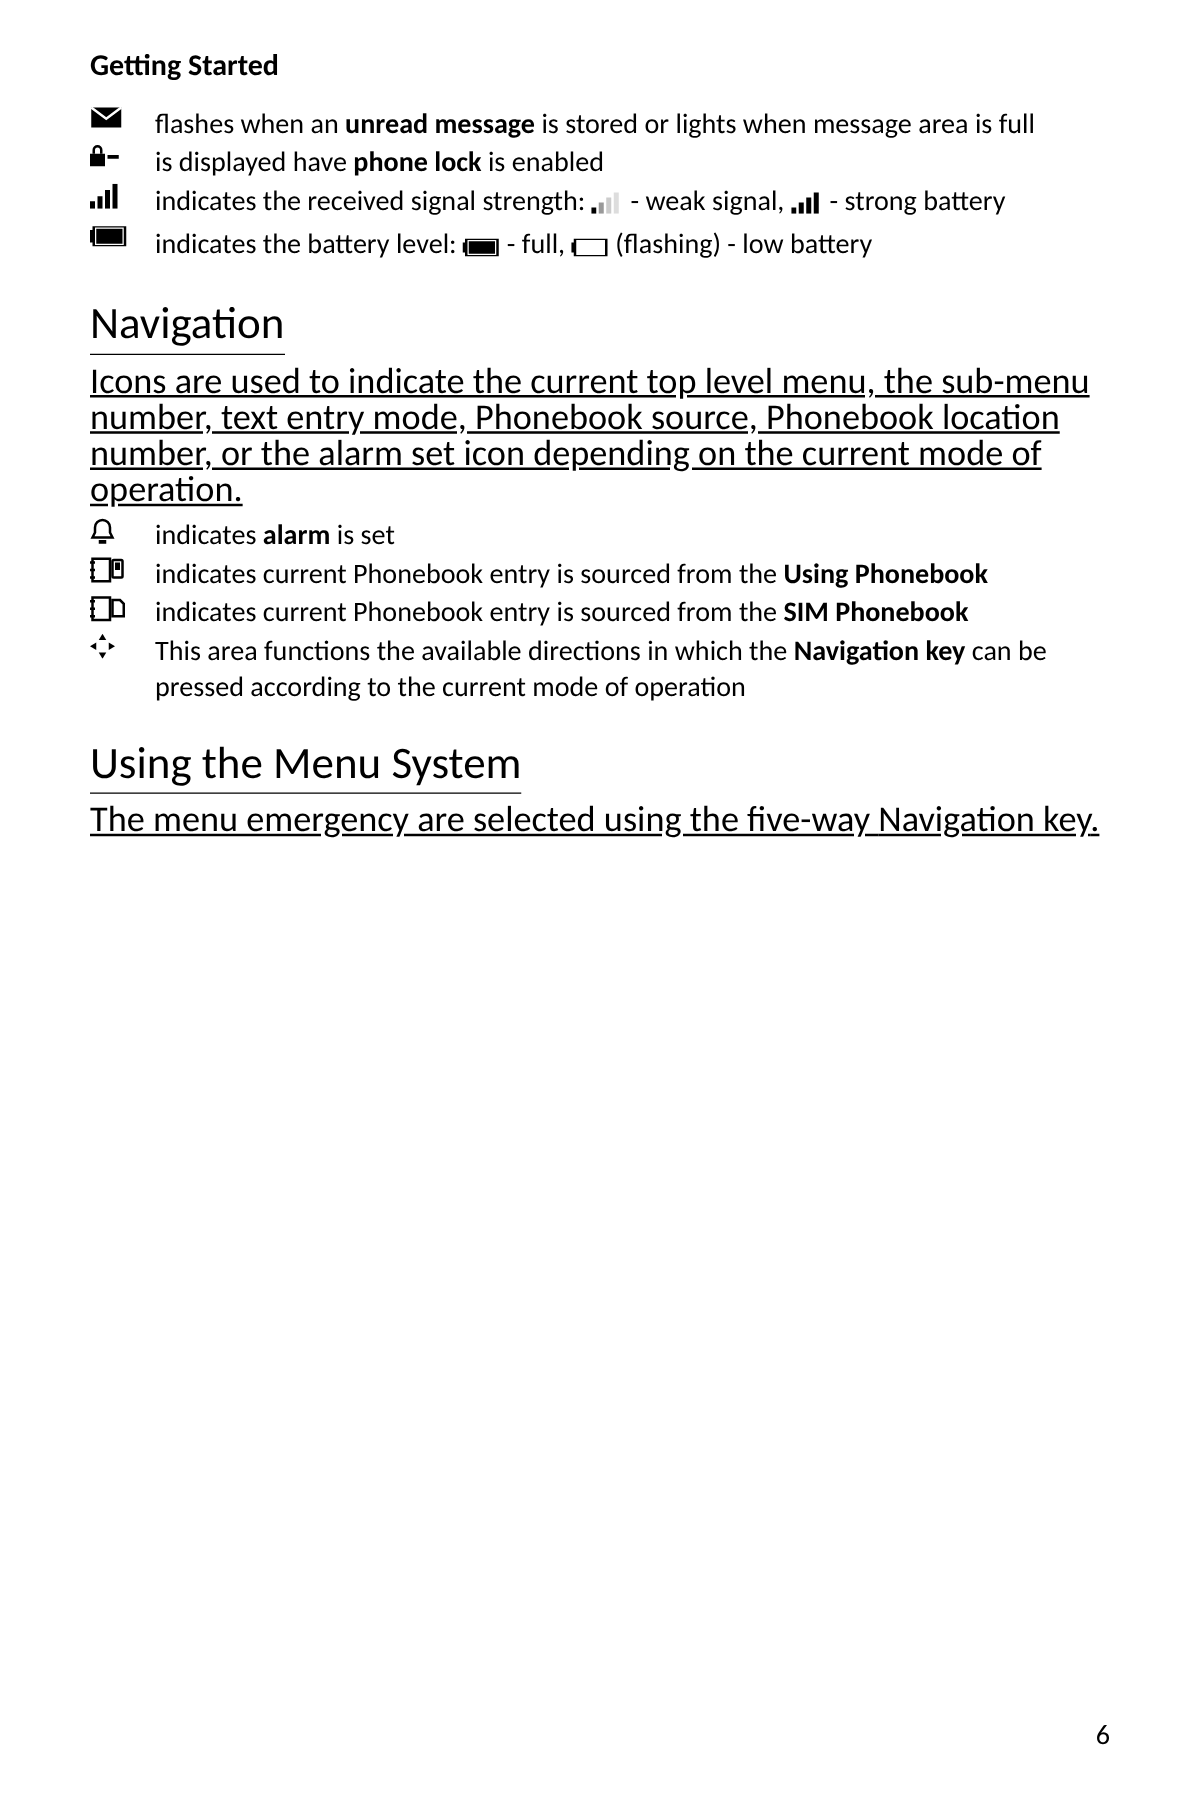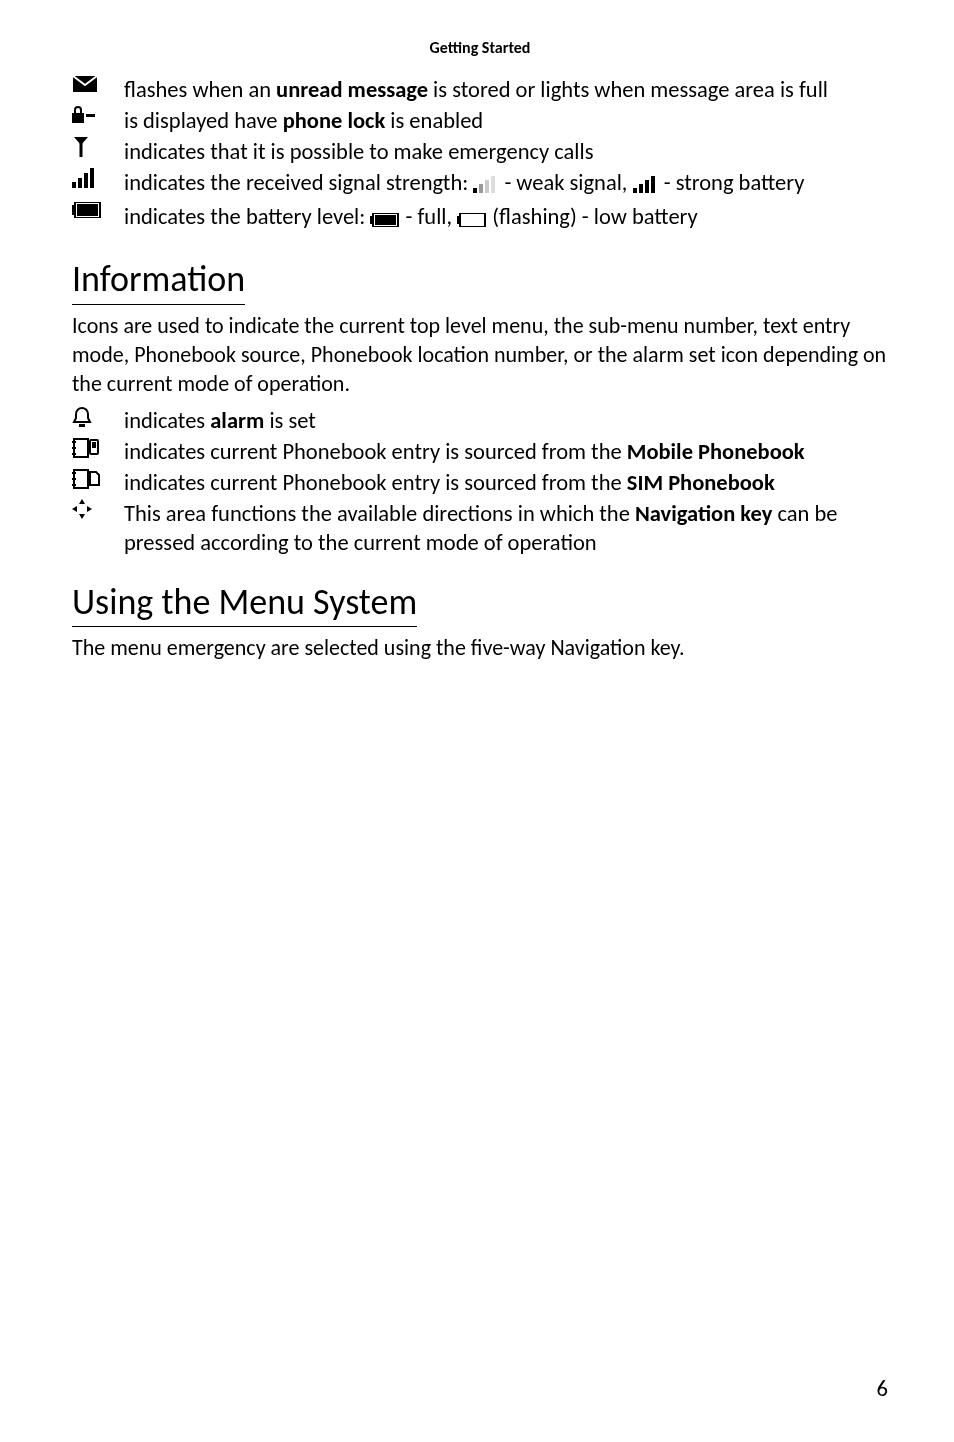--- a/index.html
+++ b/index.html
@@ -10,23 +10,23 @@
     background: #fff;
     width: 954px;
     height: 1442px;
     box-sizing: border-box;
     position: relative;
   }
   .page {
     padding: 38px 66px 0 72px;
   }
   .header {
-    text-align: center;
+    text-align: left;
     font-weight: bold;
-    font-size: 16px;
+    font-size: 24px;
     margin-bottom: 18px;
   }
   .row {
     display: flex;
     align-items: flex-start;
     gap: 22px;
     margin-bottom: 2px;
     justify-content: flex-end;
   }
   .icon-cell {
@@ -47,24 +47,25 @@
     font-weight: normal;
     margin: 26px 0 2px 0;
     line-height: 1.1;
   }
   .underline {
     border-bottom: 1.5px solid #000;
     display: inline-block;
     padding-bottom: 4px;
   }
   .para {
-    font-size: 22px;
+    font-size: 29px;
     line-height: 29px;
     margin-top: 6px;
     margin-bottom: 8px;
+    text-decoration: underline;
   }
   .page-number {
     position: absolute;
     bottom: 40px;
     right: 66px;
     font-size: 22.5px;
   }
   .inline-svg {
     display: inline-block;
     vertical-align: -3px;
@@ -96,31 +97,20 @@
             <rect x="0" y="7" width="12" height="10" fill="#000"></rect>
             <path d="M3 7 V4 a3 3 0 0 1 6 0 V7" fill="none" stroke="#000" stroke-width="2"></path>
             <rect x="14" y="8" width="9" height="3" fill="#000"></rect>
           </svg>
       </div>
       <div class="text-cell">
         <span>is displayed have </span><span class="bold">phone lock</span><span> is enabled</span>
       </div>
     </div>
 
-    <div class="row">
-      <div class="icon-cell">
-        <svg width="18" height="20" viewBox="0 0 18 20">
-            <polygon points="2,0 16,0 9,8" fill="#000"></polygon>
-            <rect x="7.5" y="6" width="3" height="14" fill="#000"></rect>
-          </svg>
-      </div>
-      <div class="text-cell">
-        <span>indicates that it is possible to make emergency calls</span>
-      </div>
-    </div>
 
     <div class="row">
       <div class="icon-cell">
         <svg width="26" height="20" viewBox="0 0 26 20">
             <rect x="0" y="14" width="4" height="6" fill="#000"></rect>
             <rect x="6" y="10" width="4" height="10" fill="#000"></rect>
             <rect x="12" y="5" width="4" height="15" fill="#000"></rect>
             <rect x="18" y="0" width="4" height="20" fill="#000"></rect>
           </svg>
       </div>
@@ -154,21 +144,21 @@
               <rect x="5" y="2" width="21" height="10" fill="#000"></rect>
             </svg></span><span> - full, </span><span class="inline-svg"><svg width="30" height="14" viewBox="0 0 30 14">
               <rect x="0" y="3" width="3" height="8" fill="#000"></rect>
               <rect x="3" y="0" width="25" height="14" fill="none" stroke="#000" stroke-width="2"></rect>
             </svg></span><span> (flashing) - low battery</span>
       </div>
     </div>
 
   </div>
 
-  <h1 class="section"><span class="underline">Information</span></h1>
+  <h1 class="section"><span class="underline">Navigation</span></h1>
   <div class="para">Icons are used to indicate the current top level menu, the sub-menu number, text entry mode, Phonebook source, Phonebook location number, or the alarm set icon depending on the current mode of operation.</div>
 
   <div>
     <div class="row">
       <div class="icon-cell">
         <svg width="20" height="22" viewBox="0 0 20 22">
             <path d="M10 2 a6 6 0 0 1 6 6 v4 l2 4 h-16 l2-4 v-4 a6 6 0 0 1 6-6" fill="none" stroke="#000" stroke-width="2"></path>
             <rect x="7" y="18" width="6" height="3" fill="#000"></rect>
           </svg>
       </div>
@@ -182,21 +172,21 @@
         <svg width="28" height="22" viewBox="0 0 28 22">
             <rect x="2" y="2" width="14" height="18" fill="none" stroke="#000" stroke-width="2"></rect>
             <line x1="0" y1="5" x2="4" y2="5" stroke="#000" stroke-width="2"></line>
             <line x1="0" y1="11" x2="4" y2="11" stroke="#000" stroke-width="2"></line>
             <line x1="0" y1="17" x2="4" y2="17" stroke="#000" stroke-width="2"></line>
             <rect x="18" y="3" width="8" height="14" rx="1" fill="none" stroke="#000" stroke-width="2"></rect>
             <rect x="20" y="5" width="4" height="6" fill="#000"></rect>
           </svg>
       </div>
       <div class="text-cell">
-        <span>indicates current Phonebook entry is sourced from the </span><span class="bold">Mobile Phonebook</span>
+        <span>indicates current Phonebook entry is sourced from the </span><span class="bold">Using Phonebook</span>
       </div>
     </div>
 
     <div class="row">
       <div class="icon-cell">
         <svg width="28" height="22" viewBox="0 0 28 22">
             <rect x="2" y="2" width="14" height="18" fill="none" stroke="#000" stroke-width="2"></rect>
             <line x1="0" y1="5" x2="4" y2="5" stroke="#000" stroke-width="2"></line>
             <line x1="0" y1="11" x2="4" y2="11" stroke="#000" stroke-width="2"></line>
             <line x1="0" y1="17" x2="4" y2="17" stroke="#000" stroke-width="2"></line>

